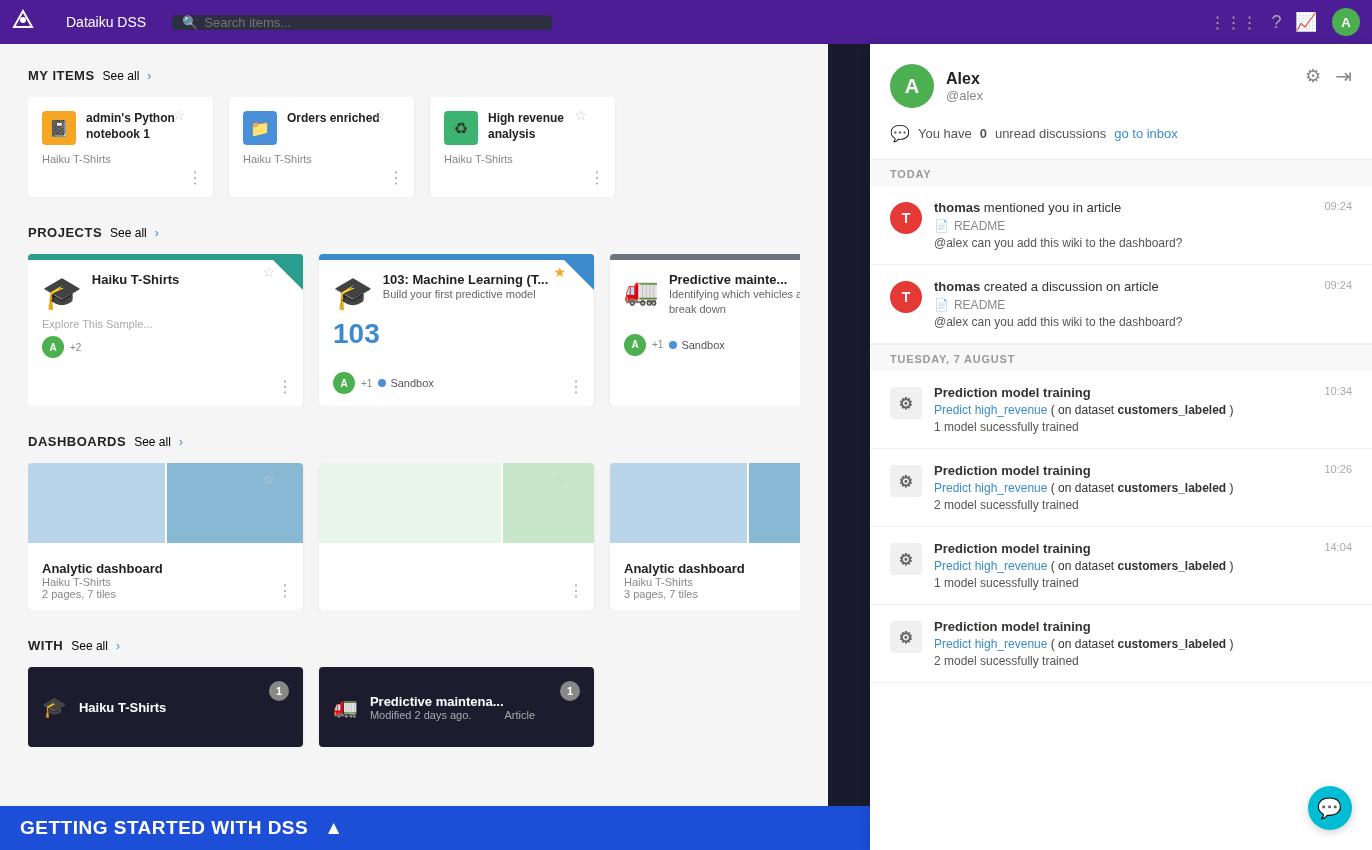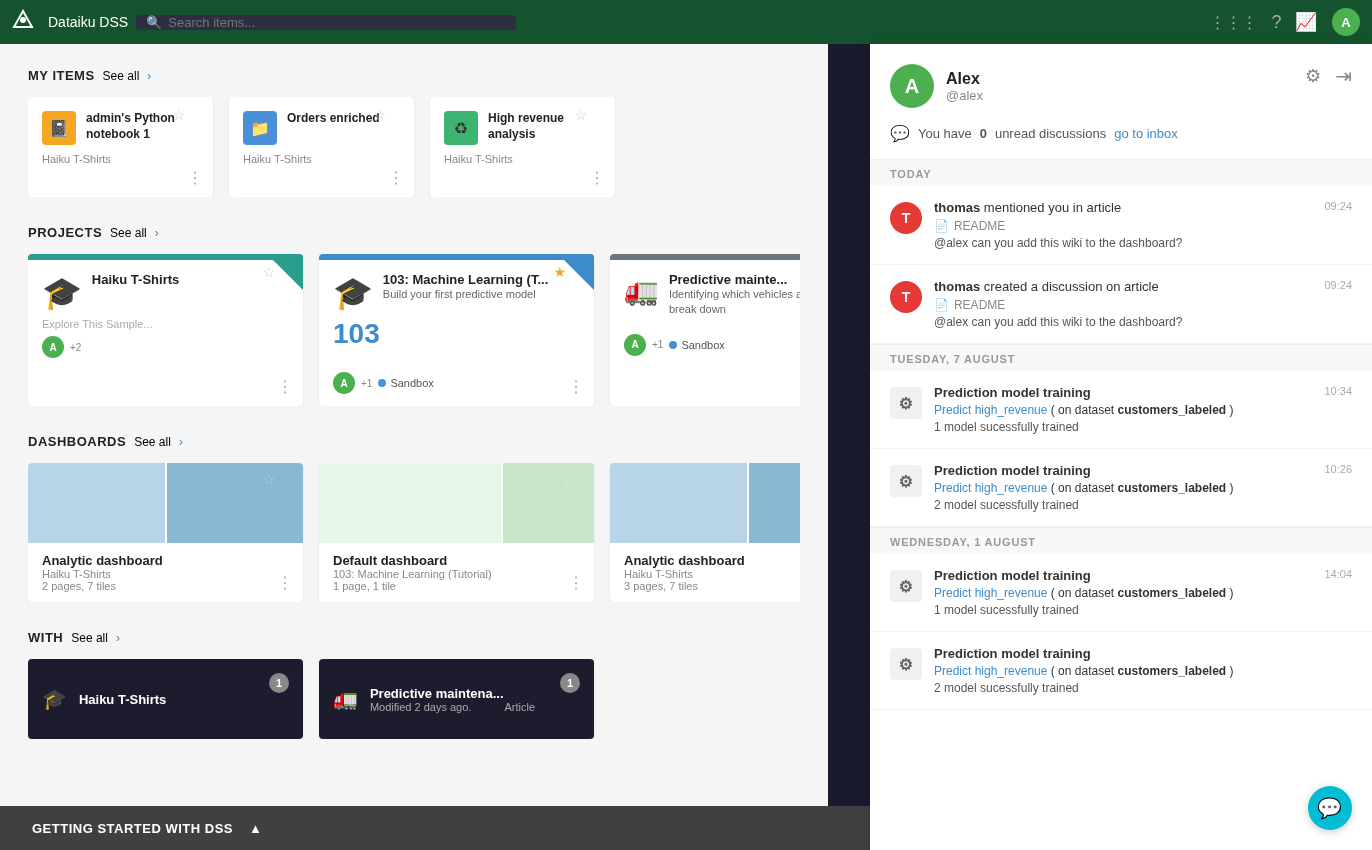--- a/index.html
+++ b/index.html
@@ -1,19 +1,19 @@
 <!DOCTYPE html>
 <html><head>
   <meta charset="utf-8">
   <style>
     * { box-sizing: border-box; margin: 0; padding: 0; }
     body { font-family: -apple-system, BlinkMacSystemFont, 'Segoe UI', sans-serif; background: #1a1a2e; color: #333; overflow: hidden; width: 1372px; height: 850px; position: relative; }
 
     
-    .topnav { background: #14532d; display: flex; align-items: center; height: 44px; padding: 0 12px; gap: 8px; position: fixed; top: 0; left: 0; right: 0; z-index: 100; }
+    .topnav { background: #4c1d95; display: flex; align-items: center; height: 44px; padding: 0 12px; gap: 26px; position: fixed; top: 0; left: 0; right: 0; z-index: 100; }
     .topnav-logo { color: #fff; font-size: 14px; font-weight: 300; margin-left: 6px; white-space: nowrap; }
     .topnav-right { margin-left: auto; display: flex; align-items: center; gap: 14px; }
     .topnav-avatar { width: 28px; height: 28px; border-radius: 50%; background: #4caf50; display: flex; align-items: center; justify-content: center; color: #fff; font-size: 13px; font-weight: 600; cursor: pointer; }
 
     
     .main { margin-top: 44px; background: #f5f5f5; height: calc(850px - 44px); overflow-y: auto; padding: 24px 28px; width: 828px; }
 
     
     .section-header { display: flex; align-items: center; gap: 8px; margin-bottom: 14px; }
     .section-title { font-size: 13px; font-weight: 700; color: #222; letter-spacing: 0.5px; }
@@ -47,33 +47,33 @@
     .star-gold { color: #f5a623; font-size: 14px; }
 
     
     .dash-card { background: #fff; border-radius: 4px; width: 275px; position: relative; box-shadow: 0 1px 3px rgba(0,0,0,0.08); flex-shrink: 0; overflow: hidden; }
     .dash-preview { height: 80px; display: flex; gap: 2px; overflow: hidden; }
     .dash-tile { flex: 1; }
     .dash-tile.blue-light { background: #b8d4e8; }
     .dash-tile.blue-med { background: #87b8d4; }
     .dash-tile.green-light { background: #c8e6c9; }
     .dash-tile.green-lighter { background: #e8f5e9; }
-    .dash-card-body { padding: 10px 14px 10px; }
+    .dash-card-body { padding: 18px 14px 10px; }
     .dash-card-title { font-size: 13px; font-weight: 600; color: #222; }
     .dash-card-sub { font-size: 11px; color: #888; }
     .dash-card-info { font-size: 11px; color: #888; }
 
     
     .wiki-card { background: #1c1c2e; border-radius: 4px; width: 275px; min-height: 80px; position: relative; box-shadow: 0 1px 3px rgba(0,0,0,0.08); flex-shrink: 0; overflow: hidden; display: flex; align-items: center; padding: 14px; gap: 12px; }
     .wiki-card-title { font-size: 13px; font-weight: 600; color: #fff; }
     .wiki-card-sub { font-size: 11px; color: #aaa; }
     .wiki-badge { position: absolute; top: 14px; right: 14px; background: #888; color: #fff; border-radius: 50%; width: 20px; height: 20px; display: flex; align-items: center; justify-content: center; font-size: 11px; font-weight: 600; }
 
     
-    .getting-started-bar { position: fixed; bottom: 0; left: 0; width: 870px; background: #404040; color: #fff; height: 44px; display: flex; align-items: center; padding: 0 32px; gap: 10px; z-index: 99; font-size: 13px; font-weight: 700; letter-spacing: 0.5px; cursor: pointer; }
+    .getting-started-bar { position: fixed; bottom: 0; left: 0; width: 870px; background: #1d4ed8; color: #fff; height: 44px; display: flex; align-items: center; padding: 0 20px; gap: 10px; z-index: 99; font-size: 19px; font-weight: 700; letter-spacing: 0.5px; cursor: pointer; }
     .getting-started-bar .chevron { margin-left: 6px; }
 
     
     .right-panel { position: fixed; top: 44px; right: 0; width: 502px; height: calc(850px - 44px); background: #fff; box-shadow: -2px 0 8px rgba(0,0,0,0.12); overflow-y: auto; z-index: 200; }
 
     .panel-header { padding: 20px 20px 0; display: flex; align-items: flex-start; justify-content: space-between; }
     .panel-user { display: flex; align-items: center; gap: 12px; }
     .panel-avatar { width: 44px; height: 44px; border-radius: 50%; background: #4caf50; display: flex; align-items: center; justify-content: center; color: #fff; font-size: 20px; font-weight: 700; }
     .panel-username { font-size: 16px; font-weight: 700; color: #222; }
     .panel-handle { font-size: 13px; color: #888; }
@@ -260,25 +260,20 @@
       </div>
       <span class="card-menu">⋮</span>
     </div>
 
     <div class="dash-card">
       <span class="card-star" style="top:8px;right:28px;z-index:2;">☆</span>
       <div class="dash-preview">
         <div class="dash-tile green-lighter" style="flex:2;"></div>
         <div class="dash-tile green-light"></div>
       </div>
-      <div class="dash-card-body">
-        <div class="dash-card-title">Default dashboard</div>
-        <div class="dash-card-sub">103: Machine Learning (Tutorial)</div>
-        <div class="dash-card-info">1 page, 1 tile</div>
-      </div>
       <span class="card-menu">⋮</span>
     </div>
 
     <div class="dash-card">
 
       <div class="dash-preview">
         <div class="dash-tile blue-light"></div>
         <div class="dash-tile blue-med"></div>
       </div>
       <div class="dash-card-body">
@@ -420,21 +415,20 @@
       <div style="font-size:12px;margin-top:3px;">
         <a href="#" style="color:#3d8bcd;text-decoration:none;">Predict high_revenue</a>
         <span> ( on dataset </span>
         <strong>customers_labeled</strong>
         <span> )</span>
       </div>
       <div class="panel-item-body">2 model sucessfully trained</div>
     </div>
   </div>
 
-  <div class="panel-day-header">WEDNESDAY, 1 AUGUST</div>
 
   <div class="panel-item">
     <div class="panel-item-avatar gear">⚙</div>
     <div class="panel-item-content">
       <div class="panel-item-top">
         <span class="panel-item-title">
           <strong>Prediction model training</strong>
         </span>
         <span class="panel-item-time">14:04</span>
       </div>

